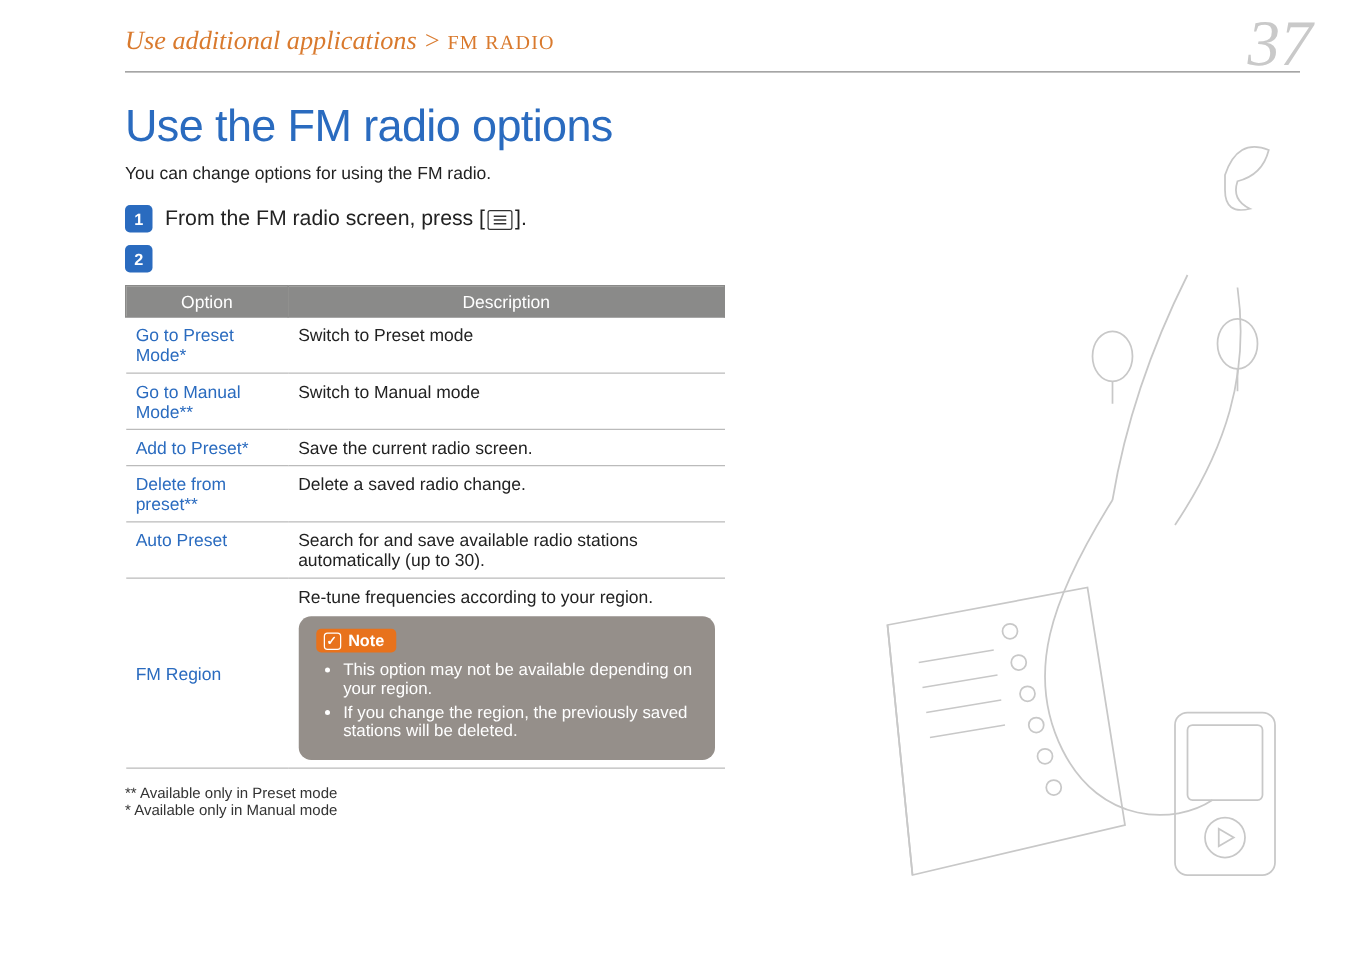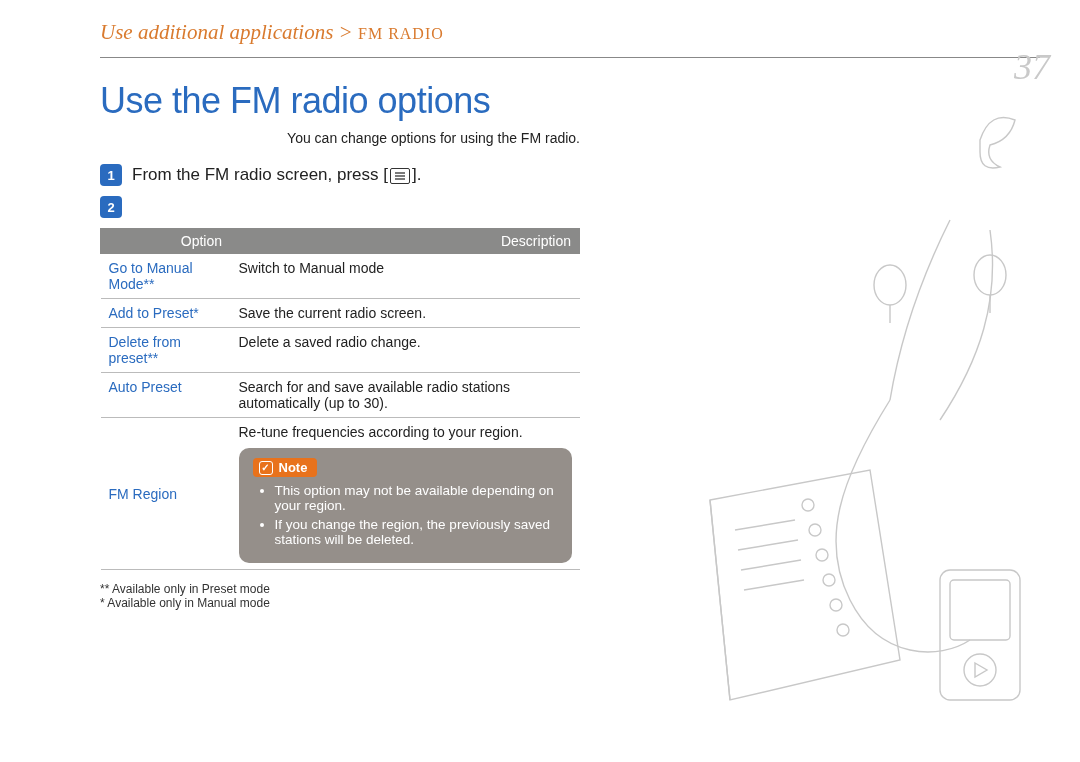--- a/index.html
+++ b/index.html
@@ -31,40 +31,38 @@
     font-style: normal;
     font-size: 16px;
     letter-spacing: 1px;
   }
   .page-number {
     position: absolute;
     right: -10px;
     top: -14px;
     font-family: Georgia, serif;
     font-style: italic;
-    font-size: 36px;
+    font-size: 52px;
     color: #c9c9c9;
     font-weight: normal;
-    margin-top: 40px;
   }
   h1.title {
     color: #2a6bbf;
     font-family: Arial, Helvetica, sans-serif;
     font-weight: normal;
     font-size: 36px;
     margin-top: 22px;
     margin-bottom: 8px;
     font-stretch: condensed;
     letter-spacing: -0.5px;
   }
   .lead {
     font-size: 14px;
     color: #222;
     margin-bottom: 18px;
-    text-align: right;
   }
   .step {
     display: flex;
     align-items: center;
     gap: 10px;
     margin-bottom: 10px;
     font-size: 17px;
     color: #222;
   }
   .step-badge {
@@ -90,21 +88,21 @@
   .menu-key svg { width: 12px; height: 10px; }
   table.options {
     width: 100%;
     border-collapse: collapse;
     margin-top: 6px;
     font-size: 14px;
   }
   table.options th {
     background: #8a8a89;
     color: #fff;
-    text-align: right;
+    text-align: center;
     font-weight: normal;
     padding: 4px 8px;
     border: 1px solid #8a8a89;
   }
   table.options td {
     border-bottom: 1px solid #bbb;
     padding: 6px 8px;
     vertical-align: top;
     color: #222;
   }
@@ -189,20 +187,24 @@
   </div>
 
   <table class="options">
     <thead>
       <tr>
         <th>Option</th>
         <th>Description</th>
       </tr>
     </thead>
     <tbody>
+      <tr>
+        <td class="opt">Go to Preset Mode*</td>
+        <td>Switch to Preset mode</td>
+      </tr>
       <tr>
         <td class="opt">Go to Manual Mode**</td>
         <td>Switch to Manual mode</td>
       </tr>
       <tr>
         <td class="opt">Add to Preset*</td>
         <td>Save the current radio screen.</td>
       </tr>
       <tr>
         <td class="opt">Delete from preset**</td>

